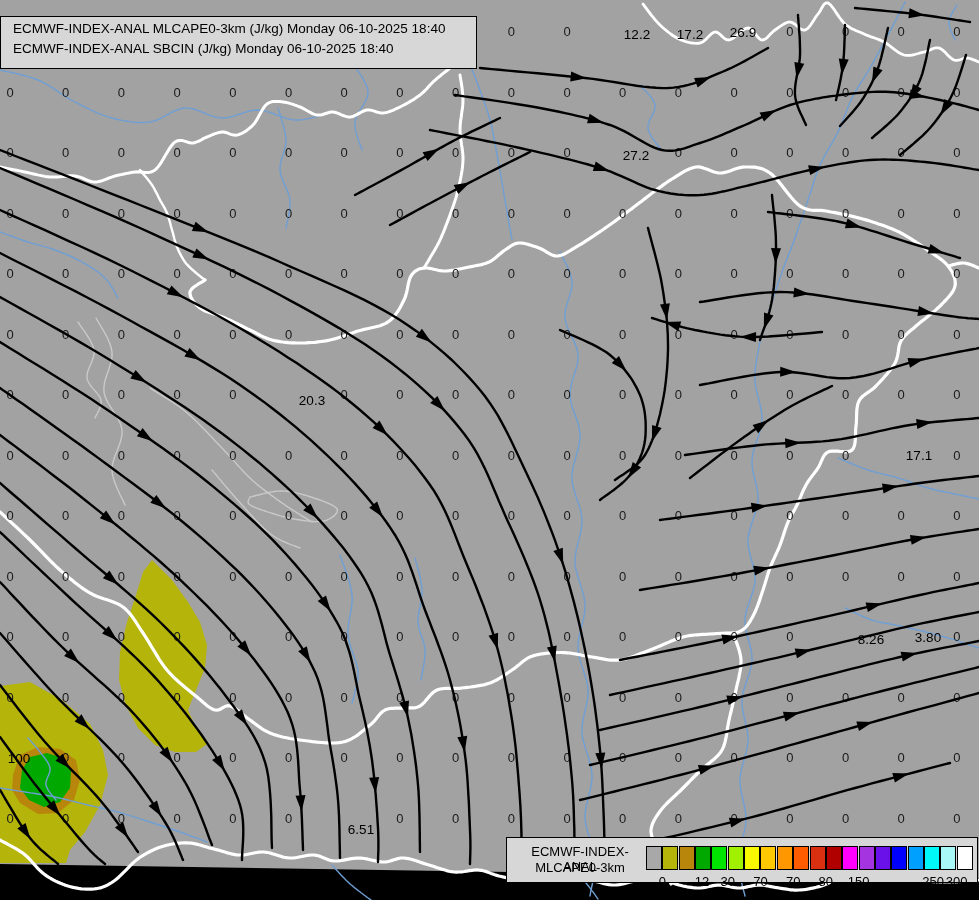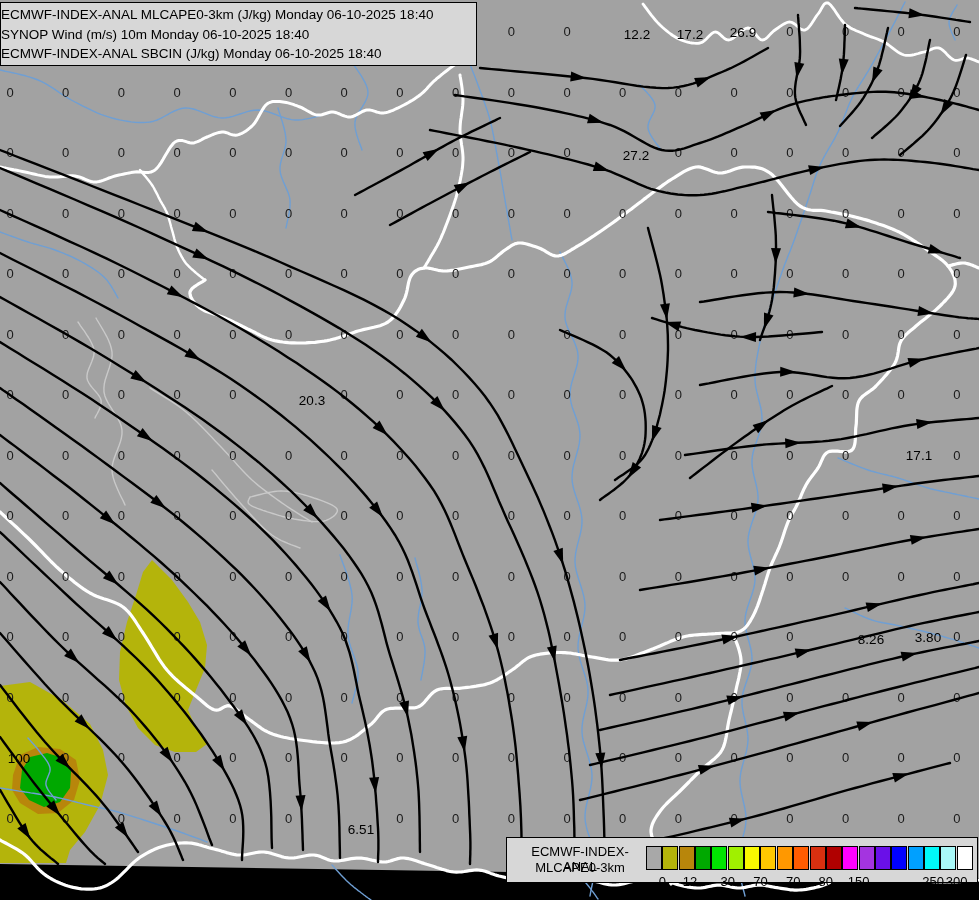--- a/index.html
+++ b/index.html
@@ -1,20 +1,20 @@
 <!DOCTYPE html>
 <html><head>
 <meta charset="utf-8">
 <style>
   html,body{margin:0;padding:0;background:#ffffff;}
   #stage{position:relative;width:979px;height:900px;overflow:hidden;
          font-family:"Liberation Sans",sans-serif;background:#a2a2a2;}
   #map-svg{position:absolute;left:0;top:0;}
   .info-box{position:absolute;background:#d7d7d7;border:1px solid #000;box-sizing:border-box;}
-  #header-box{left:0;top:2px;width:477px;height:64px;padding:2px 0;}
+  #header-box{left:0;top:16px;width:477px;height:53px;padding:2px 12px;}
   .hdr-line{font-size:13.5px;color:#000;line-height:19.5px;white-space:nowrap;}
   #legend-box{left:506px;top:837px;width:472px;height:46px;}
   .lg-title{position:absolute;left:8px;width:130px;text-align:center;font-size:13px;color:#000;}
   #lg-t1{top:6px;}
   #lg-t2{top:22px;}
   #lg-unit{top:40px;margin-top:48px;}
   #lg-bar{position:absolute;left:139px;top:8px;height:24px;}
   .lg-swatch{position:absolute;top:0;width:16px;height:24px;border:1px solid #000;box-sizing:border-box;}
   .lg-tick{position:absolute;top:36px;width:40px;margin-left:-20px;text-align:center;font-size:13px;color:#000;}
   text{font-family:"Liberation Sans",sans-serif;}
@@ -437,21 +437,20 @@
         <polygon points="714.7,765.8 700.5,774.8 697.9,765.1" fill="#000000"></polygon>
         <polygon points="873.0,721.9 859.0,731.1 856.3,721.4" fill="#000000"></polygon>
         <path d="M585.0,855.0 L588.8,854.2 L593.5,853.2 L599.0,852.1 L605.2,850.8 L611.9,849.4 L619.1,847.9 L626.6,846.4 L634.3,844.7 L642.1,843.1 L649.9,841.4 L657.6,839.7 L665.0,838.0 L672.4,836.3 L680.0,834.6 L687.7,832.8 L695.6,830.9 L703.5,829.0 L711.6,827.1 L719.7,825.2 L727.8,823.2 L735.9,821.2 L744.0,819.1 L752.0,817.1 L760.0,815.0 L767.9,812.9 L775.8,810.7 L783.8,808.5 L791.7,806.2 L799.6,803.9 L807.5,801.6 L815.4,799.3 L823.3,797.0 L831.3,794.7 L839.2,792.4 L847.1,790.2 L855.0,788.0 L863.2,785.8 L871.9,783.4 L881.0,781.0 L890.2,778.6 L899.4,776.2 L908.4,773.8 L917.2,771.5 L925.4,769.4 L932.9,767.4 L939.7,765.7 L945.4,764.2 L950.0,763.0" fill="none" stroke="#000000" stroke-width="2.4" stroke-linecap="round"></path>
         <polygon points="745.6,818.7 731.3,827.5 728.9,817.8" fill="#000000"></polygon>
         <polygon points="909.1,773.6 894.9,782.5 892.3,772.9" fill="#000000"></polygon>
       </g>
     </svg>
 
   <div id="header-box" class="info-box">
     <div class="hdr-line">ECMWF-INDEX-ANAL MLCAPE0-3km (J/kg) Monday 06-10-2025 18:40</div>
-    <div class="hdr-line">SYNOP Wind (m/s) 10m Monday 06-10-2025 18:40</div>
     <div class="hdr-line">ECMWF-INDEX-ANAL SBCIN (J/kg) Monday 06-10-2025 18:40</div>
   </div>
 
   <div id="legend-box" class="info-box">
     <div class="lg-title" id="lg-t1">ECMWF-INDEX-ANAL</div>
     <div class="lg-title" id="lg-t2">MLCAPE0-3km</div>
     <div class="lg-title" id="lg-unit">J/kg</div>
     <div id="lg-bar">
         <div class="lg-swatch" style="left: 0px; background: rgb(168, 168, 168);"></div>
         <div class="lg-swatch" style="left: 16.35px; background: rgb(180, 180, 11);"></div>
@@ -468,21 +467,21 @@
         <div class="lg-swatch" style="left: 196.2px; background: rgb(255, 0, 255);"></div>
         <div class="lg-swatch" style="left: 212.55px; background: rgb(164, 52, 224);"></div>
         <div class="lg-swatch" style="left: 228.9px; background: rgb(106, 16, 232);"></div>
         <div class="lg-swatch" style="left: 245.25px; background: rgb(0, 0, 255);"></div>
         <div class="lg-swatch" style="left: 261.6px; background: rgb(0, 160, 255);"></div>
         <div class="lg-swatch" style="left: 277.95px; background: rgb(0, 248, 248);"></div>
         <div class="lg-swatch" style="left: 294.3px; background: rgb(168, 248, 248);"></div>
         <div class="lg-swatch" style="left: 310.65px; background: rgb(255, 255, 255);"></div>
       </div>
   <div class="lg-tick" style="left: 155.35px;">0</div>
-      <div class="lg-tick" style="left: 183px;">12</div>
+      <div class="lg-tick" style="left: 195px;">12</div>
       <div class="lg-tick" style="left: 220.75px;">30</div>
       <div class="lg-tick" style="left: 253.45px;">70</div>
       <div class="lg-tick" style="left: 286.15px;">70</div>
       <div class="lg-tick" style="left: 318.85px;">80</div>
       <div class="lg-tick" style="left: 351.55px;">150</div>
       <div class="lg-tick" style="left: 374px; margin-top: 20px;">160</div>
       <div class="lg-tick" style="left: 416.95px; text-align: right;">250</div>
       <div class="lg-tick" style="left: 449.65px;">300</div>
     </div>
 </div>

